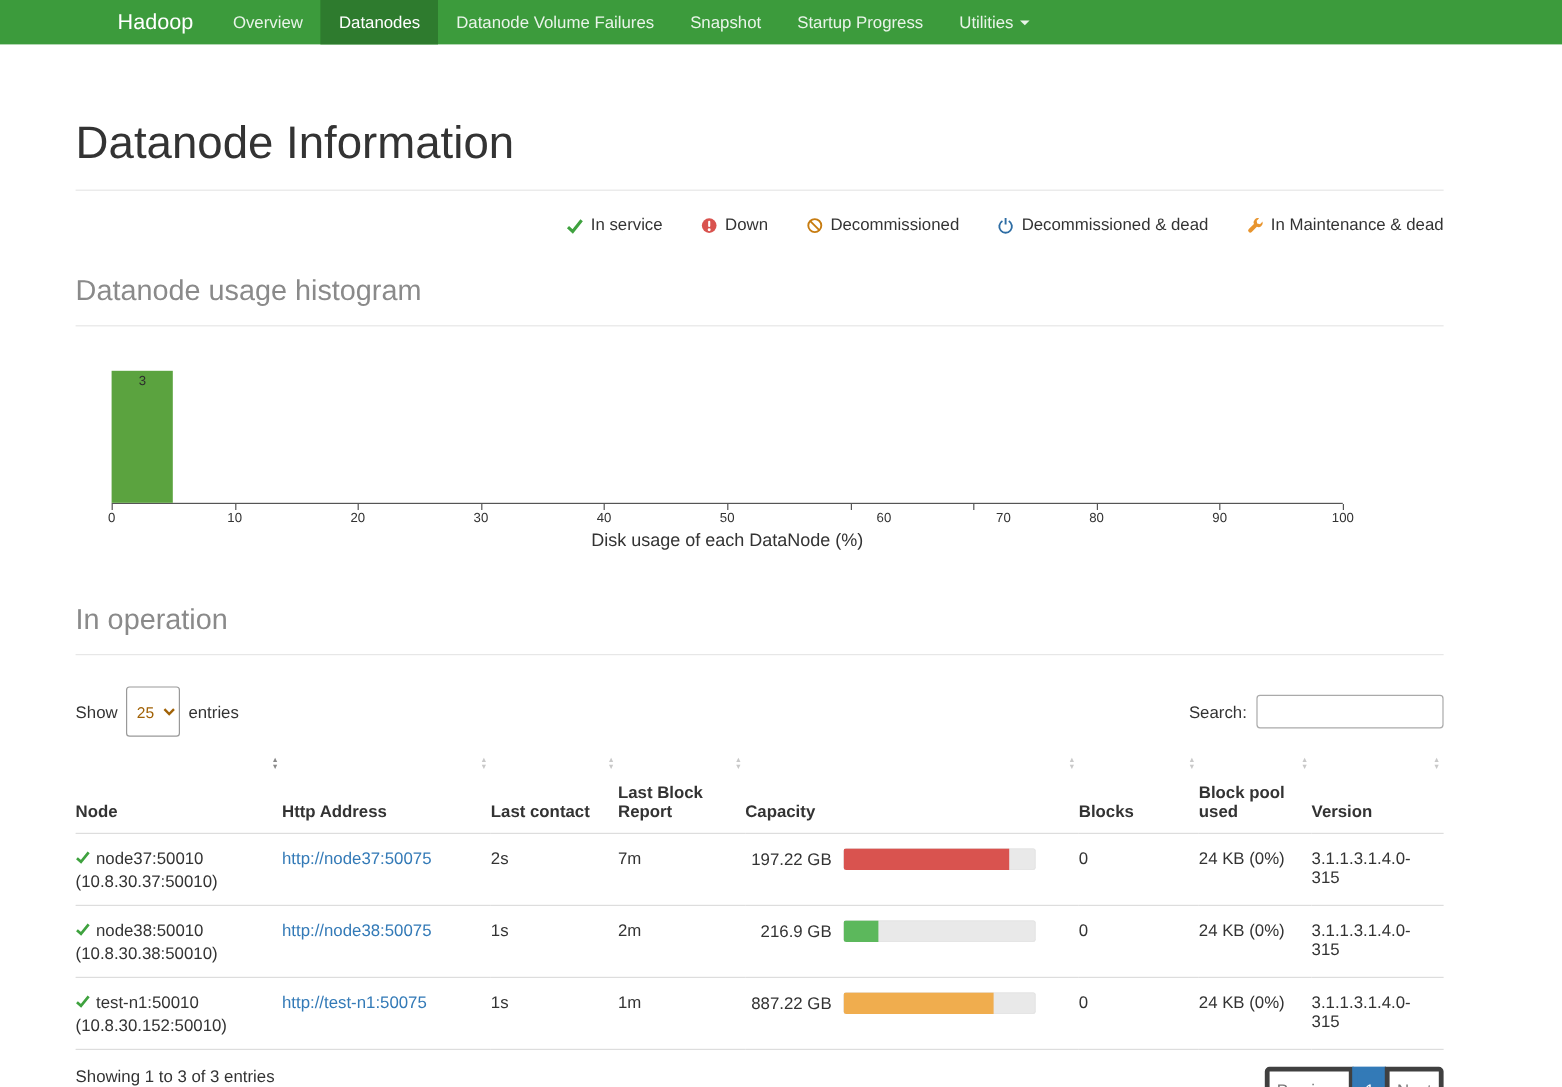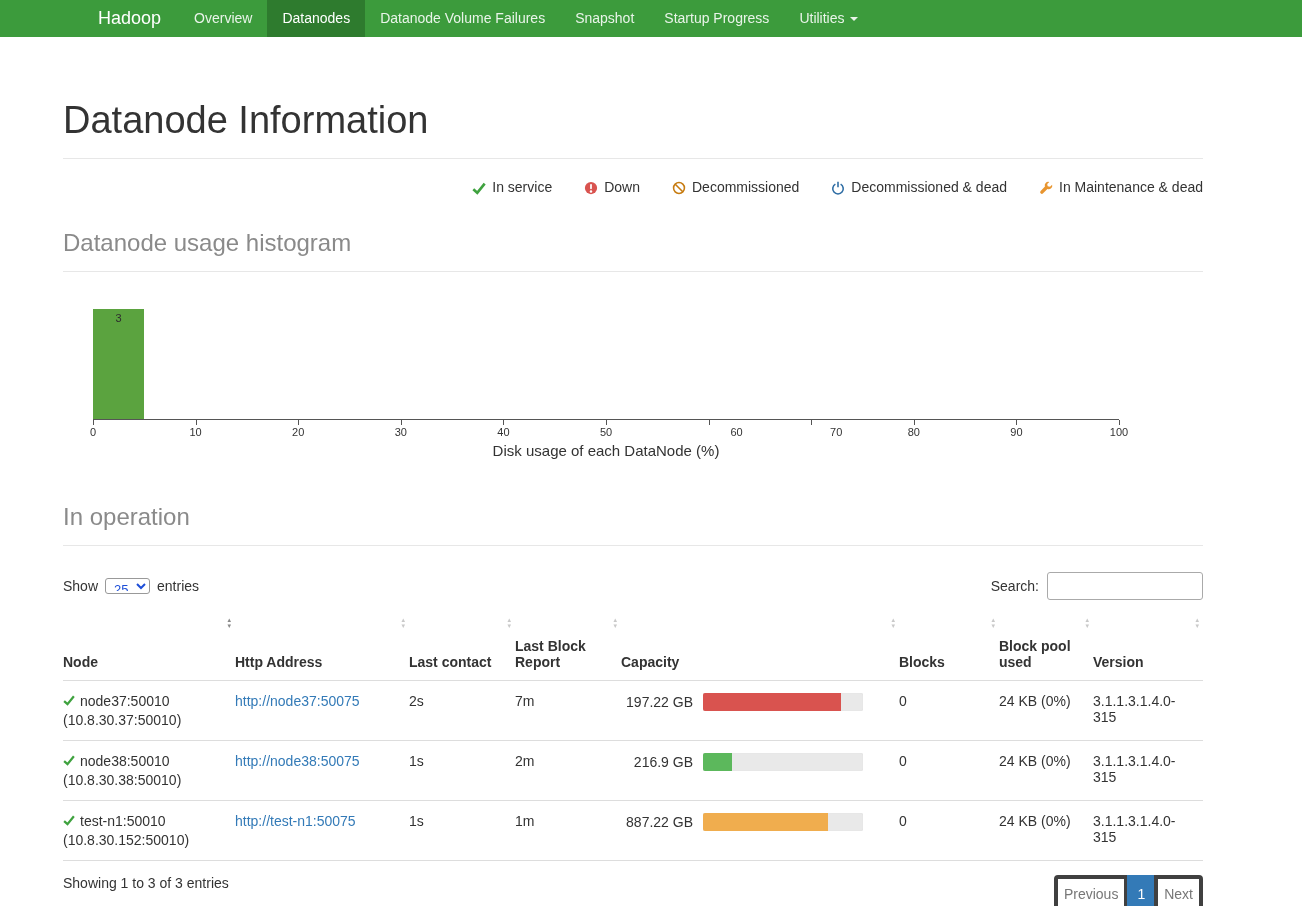--- a/index.html
+++ b/index.html
@@ -85,22 +85,22 @@
     font-size: 11px; color: #333;
   }
   .xlabel { text-align: center; font-size: 15px; color: #333; margin-top: 0px; }
   
   .controls {
     display: flex; justify-content: space-between; align-items: center;
     margin: 26px 0 12px 0;
   }
   .length-control { display: flex; align-items: center; gap: 7px; }
   select.page-size {
-    height: 16px; border: 1px solid #999; border-radius: 3px;
-    font-size: 13px; padding: 2px 4px; background: #fff; color: #1d4ed8;
+    height: 42px; border: 1px solid #999; border-radius: 3px;
+    font-size: 13px; padding: 2px 4px; background: #fff; color: #a16207;
   }
   .search-control { display: flex; align-items: center; gap: 8px; }
   .search-control input {
     height: 28px; width: 156px;
     border: 1px solid #aaa; border-radius: 3px;
     padding: 2px 8px; font-size: 13px;
   }
   
   table.dn-table { width: 100%; border-collapse: collapse; font-size: 14px; }
   table.dn-table th {

